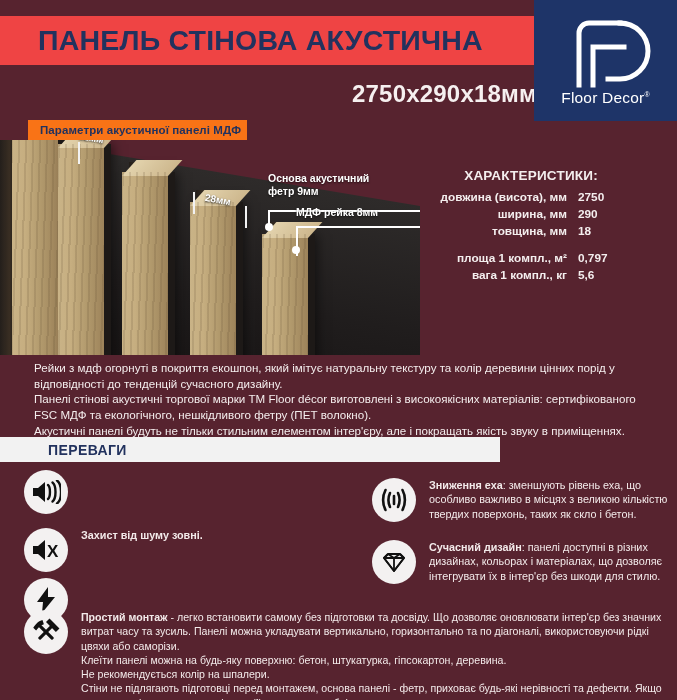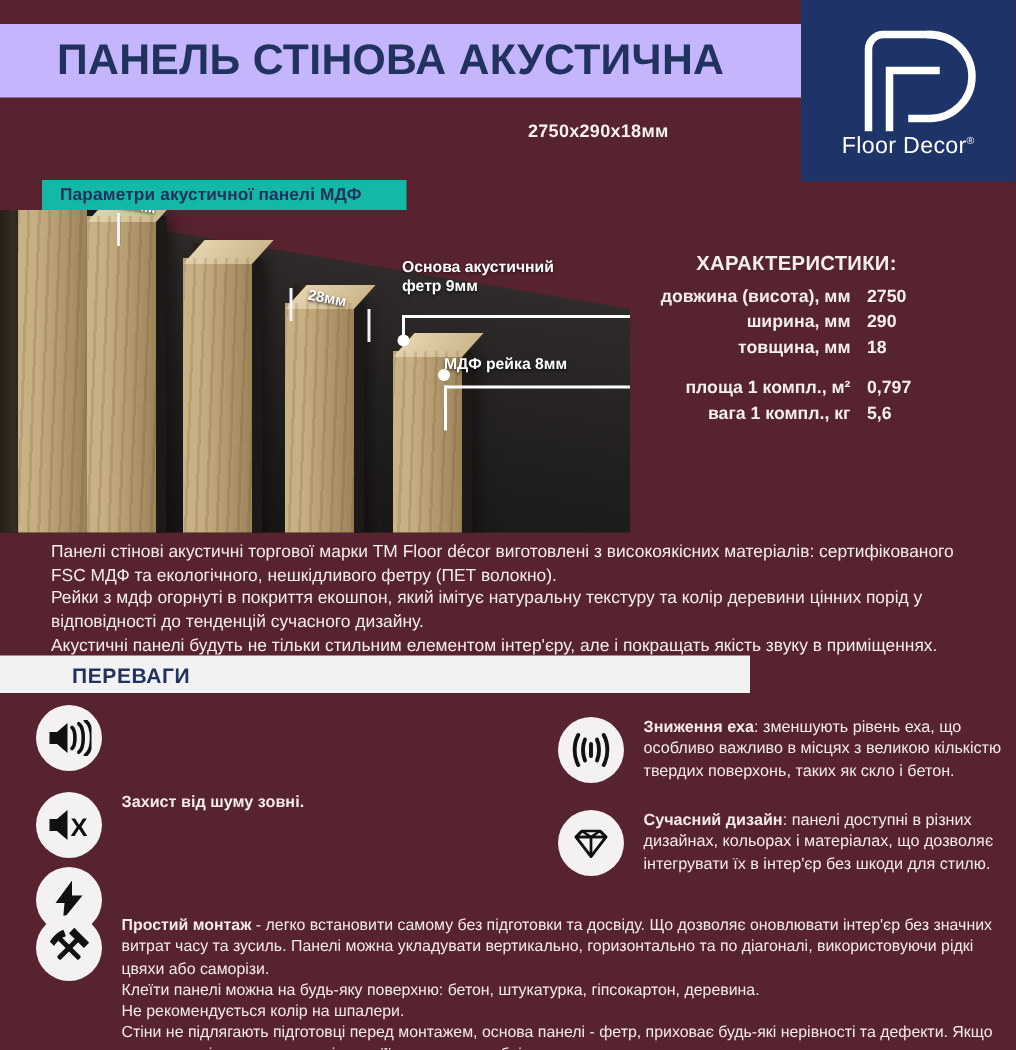--- a/index.html
+++ b/index.html
@@ -8,62 +8,62 @@
     font-family: "Liberation Sans", sans-serif;
     background: #57232f;
     overflow: hidden;
   }
   .page { position: relative; width: 677px; height: 700px; background: #57232f; }
 
   
   .title-bar {
     position: absolute; left: 0; top: 16px;
     width: 545px; height: 49px;
-    background: #c4b5fd;
+    background: #ef4444;
     display: flex; align-items: center;
   }
   .title-bar .title {
     margin-left: 38px;
     font-size: 28.5px; font-weight: 700; letter-spacing: .2px;
     color: #22325e; white-space: nowrap;
   }
   .subtitle-wrap {
     position: absolute; left: 30px; top: 76px;
     display: flex; align-items: stretch;
   }
   .sub-rule { width: 3px; background: #f0eaea; margin-right: 9px; }
   .subtitle {
     font-size: 13.5px; font-weight: 700; line-height: 16px;
     color: #f3eded; letter-spacing: .3px; text-transform: uppercase;
   }
   .dims {
     position: absolute; left: 352px; top: 80px;
-    font-size: 12px; font-weight: 700; color: #f6f0f0; letter-spacing: .2px;
+    font-size: 24px; font-weight: 700; color: #f6f0f0; letter-spacing: .2px;
   }
 
   
   .logo-box {
     position: absolute; right: 0; top: 0; width: 143px; height: 121px;
     background: #1e3468;
     display: flex; flex-direction: column;
     align-items: center; justify-content: flex-start;
   }
   .logo-mark { margin-top: 11px; }
   .logo-text {
     position: absolute; bottom: 14px; left: 0; right: 0; text-align: center;
     color: #fff; font-size: 15.5px; letter-spacing: .2px;
   }
   .logo-text sup { font-size: 7px; vertical-align: super; }
 
   
   .param-label {
     position: absolute; left: 28px; top: 120px;
-    background: #14b8a6; color: #22325e;
+    background: #f97316; color: #22325e;
     font-size: 11.5px; font-weight: 700;
-    padding: 4px 30px 4px 12px; letter-spacing: .1px;
+    padding: 4px 6px 4px 12px; letter-spacing: .1px;
     z-index: 6;
   }
   .panel-art {
     position: absolute; left: 0; top: 140px;
     width: 420px; height: 215px;
     overflow: hidden;
   }
   .felt {
     position: absolute; left: -10px; top: -6px; width: 440px; height: 230px;
     background: linear-gradient(180deg,#2e2b2a 0%,#201d1d 55%,#171414 100%);
@@ -206,21 +206,21 @@
     <div class="cal" style="left:245px; top:66px; height:22px;"></div>
     <div class="cal-txt" style="left:205px; top:54px; transform:rotate(10deg);">28мм</div>
 
     <div class="callout" style="left:268px; top:32px; width:152px;">
       <div class="ctext"><span>Основа акустичний</span><br><span>фетр 9мм</span></div>
       <div class="cline" style="left:0px; top:38px; width:100%; height:2px;"></div>
       <div class="cline" style="left:0px; top:38px; width:2px; height:17px;"></div>
     </div>
     <div class="dot" style="left:265px; top:83px;"></div>
 
-    <div class="callout" style="left:296px; top:66px; width:124px;margin-top:31px;">
+    <div class="callout" style="left:296px; top:66px; width:124px;">
       <div class="ctext">МДФ рейка 8мм</div>
       <div class="cline" style="left:0px; top:20px; width:100%; height:2px;"></div>
       <div class="cline" style="left:0px; top:20px; width:2px; height:30px;"></div>
     </div>
     <div class="dot" style="left:292px; top:106px;"></div>
   </div>
 
   <div class="chars">
     <h3>ХАРАКТЕРИСТИКИ:</h3>
     <table>
@@ -243,22 +243,22 @@
         </tr>
         <tr>
           <td class="k">вага 1 компл., кг</td>
           <td class="v">5,6</td>
         </tr>
       </tbody>
     </table>
   </div>
 
   <div class="desc">
+    <p>Рейки  з  мдф  огорнуті в покриття екошпон, який  імітує натуральну  текстуру  та колір деревини цінних  порід у відповідності до тенденцій сучасного дизайну.</p>
     <p>Панелі стінові  акустичні  торгової марки ТМ Floor décor виготовлені  з високоякісних матеріалів: сертифікованого FSC МДФ та екологічного, нешкідливого фетру (ПЕТ волокно).</p>
-    <p>Рейки  з  мдф  огорнуті в покриття екошпон, який  імітує натуральну  текстуру  та колір деревини цінних  порід у відповідності до тенденцій сучасного дизайну.</p>
     <p>Акустичні  панелі  будуть не тільки  стильним  елементом інтер'єру,  але і покращать якість звуку в приміщеннях.</p>
   </div>
 
   <div class="adv-banner">
     <span>ПЕРЕВАГИ</span>
   </div>
 
   <div class="adv col-l" style="top:470px;">
     <div class="ico">
       <svg width="30" height="24" viewBox="0 0 30 24" fill="#111">

